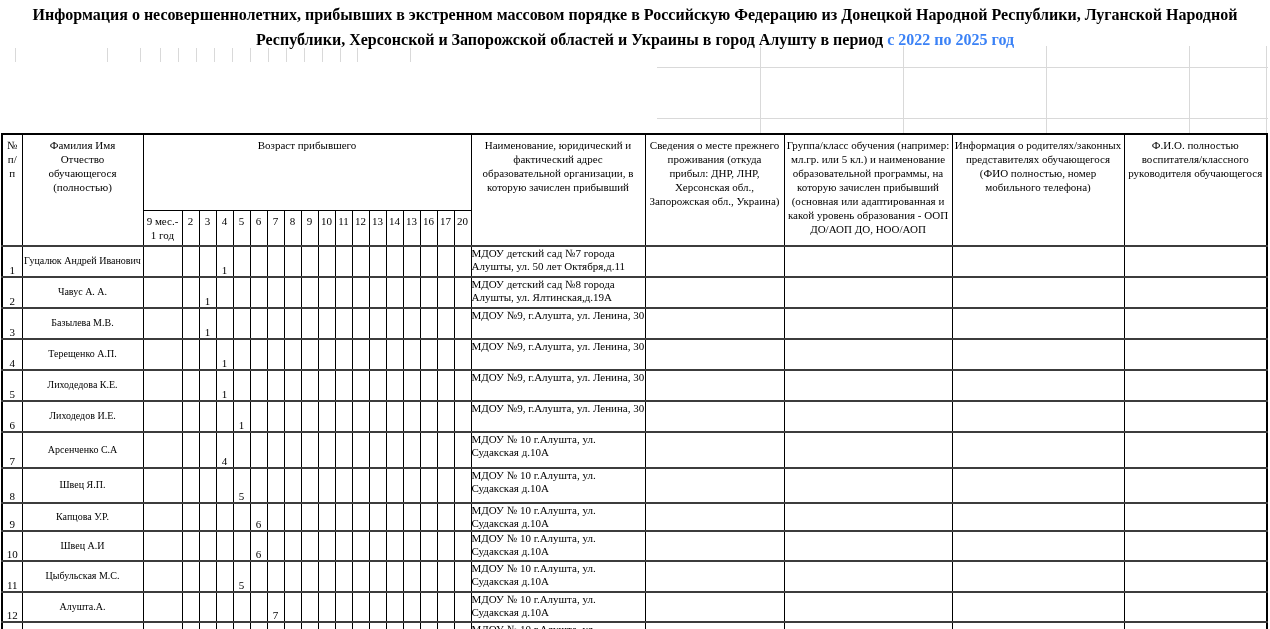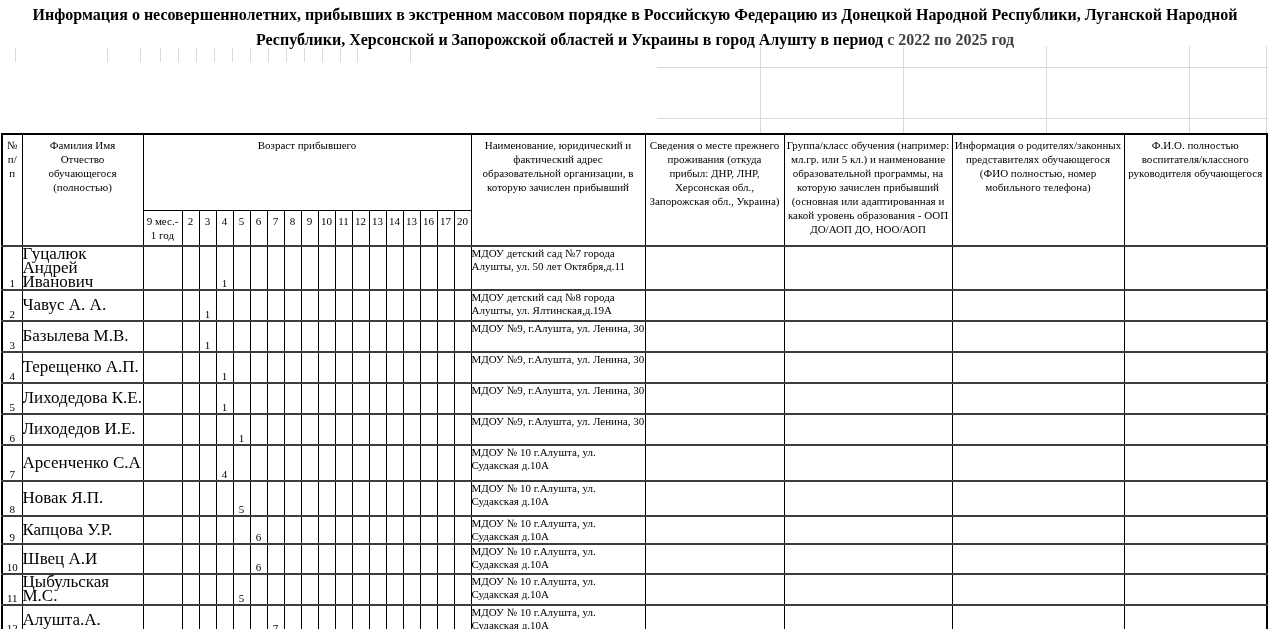--- a/index.html
+++ b/index.html
@@ -26,21 +26,21 @@
   #maintable th,#maintable td{border:1px solid #000;overflow:hidden;padding:0;font-weight:normal}
   #maintable tbody td{border-top:2px solid #3c3c3c}
   thead tr.h1{height:76px}
   thead tr.h2{height:34px}
   #maintable th{font-size:11px;line-height:14px;vertical-align:top;text-align:center;padding:3px 2px}
   .h-num{vertical-align:middle;white-space:pre-line}
   .h-name{text-align:left;vertical-align:top;white-space:pre-line;padding:3px 5px}
   .h-agegroup{vertical-align:middle;font-size:12px}
   .h-age{vertical-align:middle;white-space:pre-line;padding:1px 0}
   td.c-num{font-size:11px;text-align:center;vertical-align:bottom;padding:0 1px 1px}
-  td.c-name{font-size:17px;text-align:left;vertical-align:middle;padding:1px 3px;line-height:14px}
+  td.c-name{font-size:10px;text-align:center;vertical-align:middle;padding:1px 3px;line-height:14px}
   td.c-age{font-size:11px;text-align:center;vertical-align:bottom;padding:0 0 2px}
   td.c-org{font-size:11px;text-align:left;vertical-align:top;padding:1px 3px 0;line-height:13px}
   td.c-empty{background:#fff}
 </style>
 </head>
 <body>
 
 <div id="stage">
 
   <div id="gridlayer">
@@ -63,21 +63,21 @@
       <div class="gline" style="left: 760px; top: 46px; width: 1px; height: 87px; background: rgb(217, 217, 217);"></div>
       <div class="gline" style="left: 903px; top: 46px; width: 1px; height: 87px; background: rgb(217, 217, 217);"></div>
       <div class="gline" style="left: 1046px; top: 46px; width: 1px; height: 87px; background: rgb(217, 217, 217);"></div>
       <div class="gline" style="left: 1189px; top: 46px; width: 1px; height: 87px; background: rgb(217, 217, 217);"></div>
       <div class="gline" style="left: 1266px; top: 46px; width: 1px; height: 87px; background: rgb(217, 217, 217);"></div>
       <div class="gline" style="left: 657px; top: 67px; width: 611px; height: 1px; background: rgb(217, 217, 217);"></div>
       <div class="gline" style="left: 657px; top: 118px; width: 611px; height: 1px; background: rgb(217, 217, 217);"></div>
     </div>
 
   <div id="title">
-    <span>Информация о несовершеннолетних, прибывших в экстренном массовом порядке в Российскую Федерацию из Донецкой Народной Республики, Луганской Народной Республики, Херсонской и Запорожской областей и Украины в город Алушту в период </span><span class="red" style="color: #404040;">с 2022 по 2025 год</span>
+    <span>Информация о несовершеннолетних, прибывших в экстренном массовом порядке в Российскую Федерацию из Донецкой Народной Республики, Луганской Народной Республики, Херсонской и Запорожской областей и Украины в город Алушту в период </span><span class="red" style="color: #3b82f6;">с 2022 по 2025 год</span>
   </div>
 
 
   <table id="maintable">
     <colgroup id="cols">
         <col style="width: 20px;">
         <col style="width: 121px;">
         <col style="width: 39px;">
         <col style="width: 17px;">
         <col style="width: 17px;">
@@ -324,21 +324,21 @@
           <td class="c-age"></td>
           <td class="c-age"></td>
           <td class="c-org">МДОУ № 10 г.Алушта, ул. Судакская д.10А</td>
           <td class="c-empty"></td>
           <td class="c-empty"></td>
           <td class="c-empty"></td>
           <td class="c-empty"></td>
         </tr>
         <tr style="height: 35px;">
           <td class="c-num">8</td>
-          <td class="c-name">Новак Я.П.</td>
+          <td class="c-name">Швец Я.П.</td>
           <td class="c-age"></td>
           <td class="c-age"></td>
           <td class="c-age"></td>
           <td class="c-age"></td>
           <td class="c-age">5</td>
           <td class="c-age"></td>
           <td class="c-age"></td>
           <td class="c-age"></td>
           <td class="c-age"></td>
           <td class="c-age"></td>

